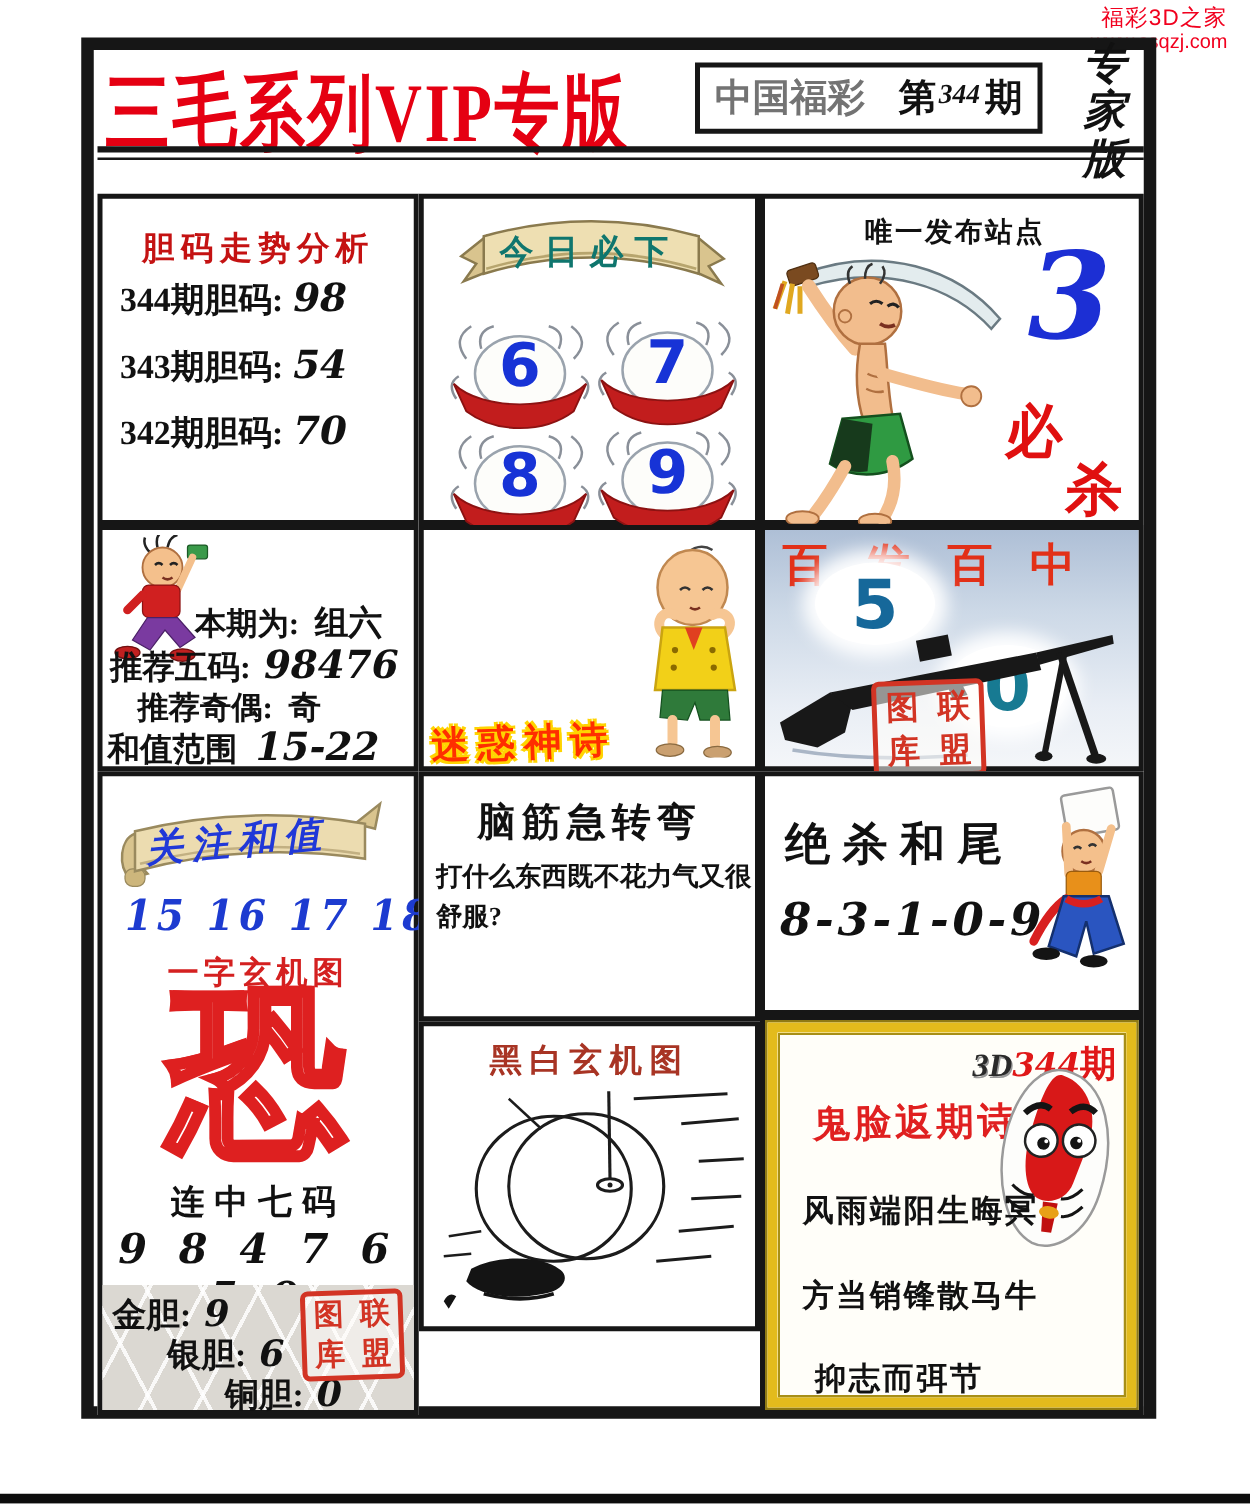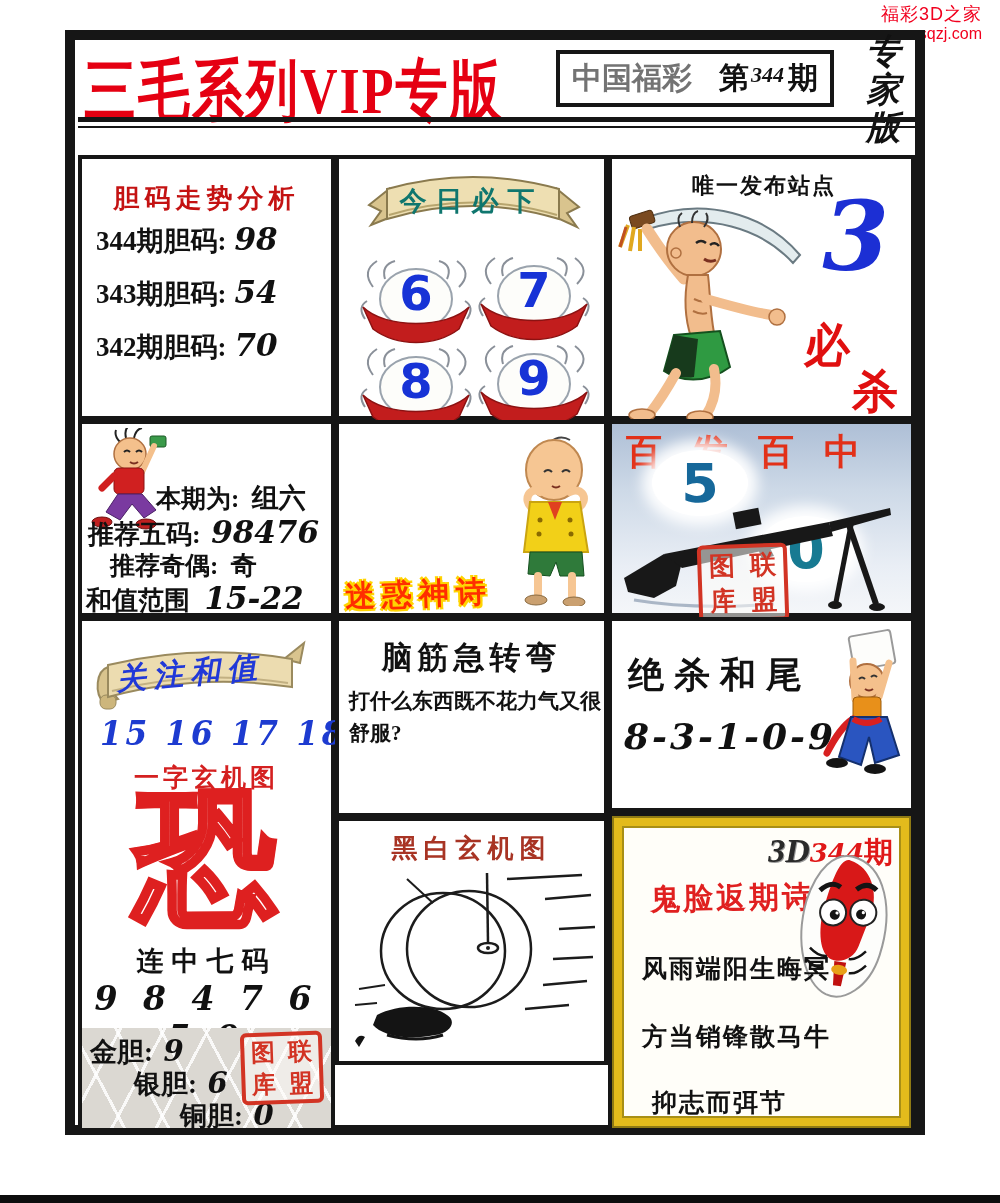--- a/index.html
+++ b/index.html
@@ -80,21 +80,21 @@
   .b3a-title{left:0;right:0;top:16px;text-align:center;font-size:31px;letter-spacing:5px;}
   .b3a-q{left:10px;font-size:21px;white-space:nowrap;}
   .b3b-title{left:0;right:0;top:10px;text-align:center;font-size:26px;font-weight:bold;letter-spacing:6px;color:#a83424;font-family:"Liberation Serif",serif;}
   .b3c-text{left:24px;top:12px;font-size:28px;letter-spacing:4px;}
   
   .c3a-title{left:16px;top:30px;font-size:36px;letter-spacing:10px;white-space:nowrap;}
   .c3a-values{left:12px;top:94px;font-size:36px;letter-spacing:3px;white-space:nowrap;}
   .gold-frame{position:absolute;left:2px;top:2px;right:2px;bottom:2px;border:8px solid #e3bb1c;box-sizing:border-box;
               box-shadow:inset 0 0 0 2px #a88f16,0 0 0 2px #8f7a14;background:#fffef9;}
   .gf-badge{right:8px;top:6px;white-space:nowrap;}
-  .gf-badge .b3d{font-size:34px;font-weight:bold;font-style:italic;color:#2a2a2a;font-family:"Liberation Serif",serif;text-shadow:1px 1px 0 #999;text-align:right;}
+  .gf-badge .b3d{font-size:26px;font-weight:bold;font-style:italic;color:#2a2a2a;font-family:"Liberation Serif",serif;text-shadow:1px 1px 0 #999;text-align:right;}
   .gf-badge .bnum{font-size:26px;font-weight:bold;font-style:italic;color:#e01818;font-family:"DejaVu Serif",serif;}
   .gf-badge .bqi{font-size:29px;font-weight:bold;color:#e01818;font-family:"Liberation Serif",serif;}
   .gf-title{left:28px;top:52px;font-size:30px;font-weight:bold;letter-spacing:3px;color:#e02020;font-family:"Liberation Serif",serif;transform:rotate(-1deg);}
   .gf-line{left:20px;font-size:25px;letter-spacing:2px;white-space:nowrap;}
 </style>
 </head>
 <body>
 
 <div id="canvas">
 

